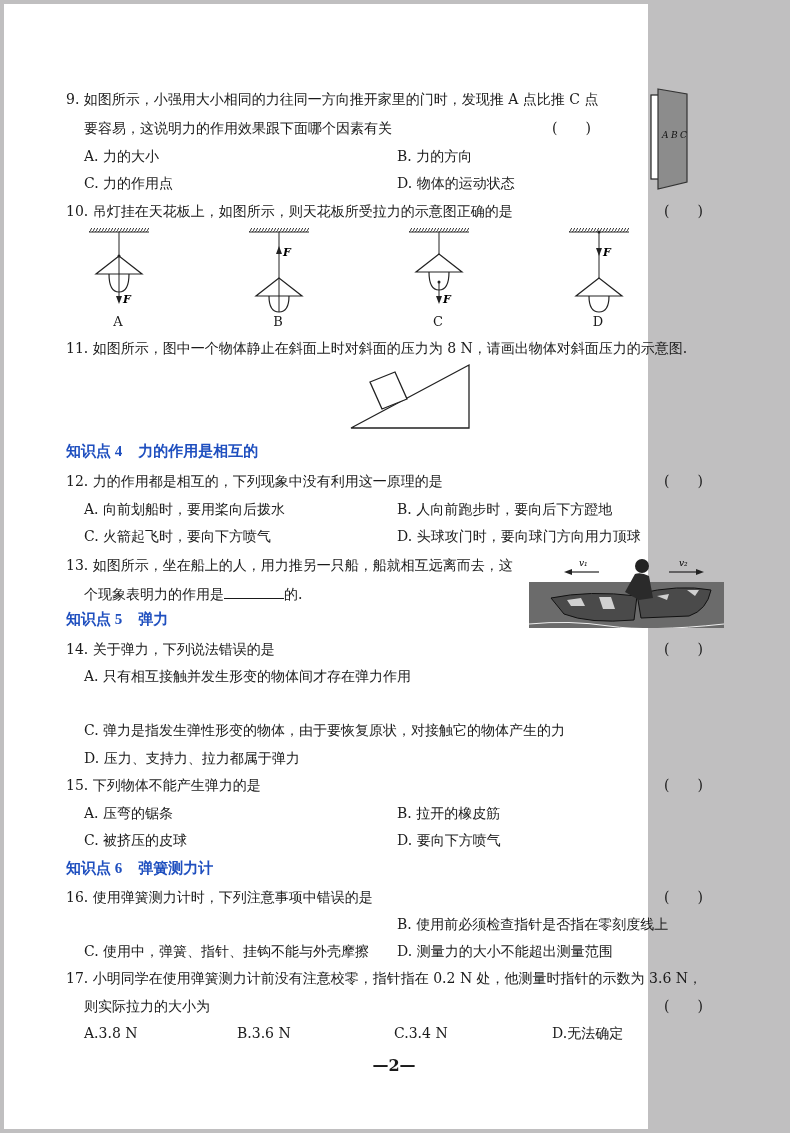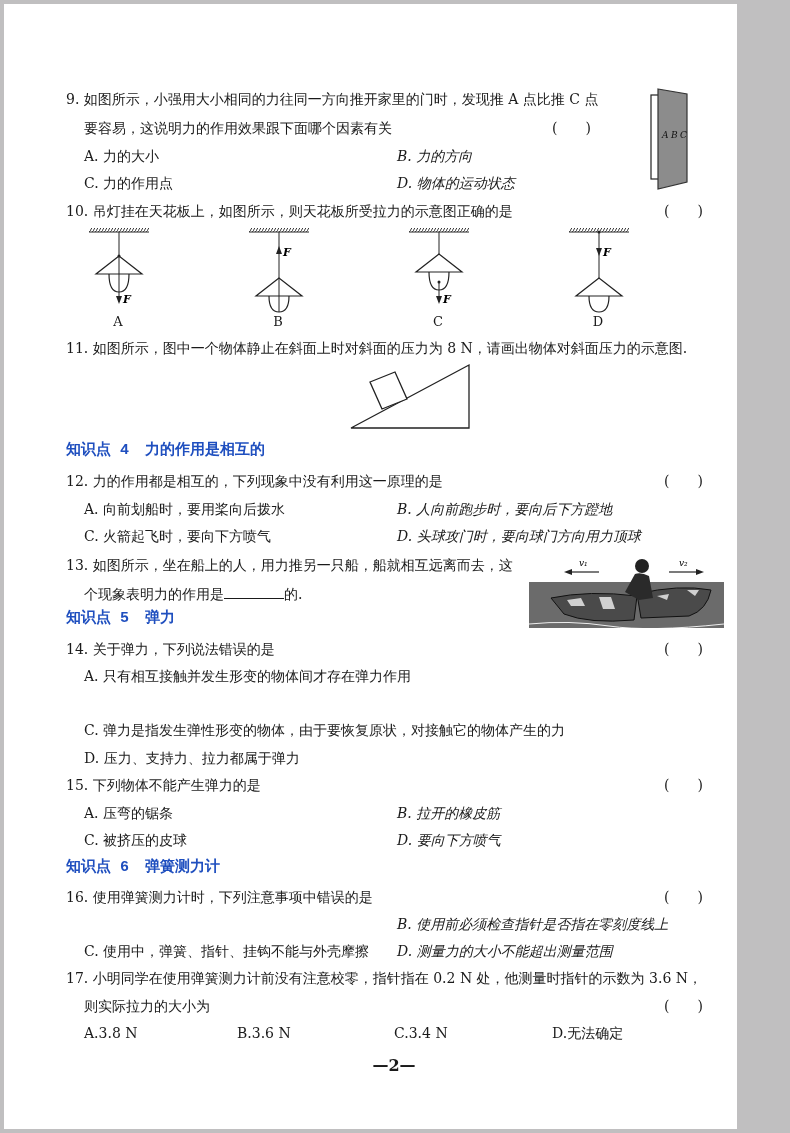--- a/index.html
+++ b/index.html
@@ -1,30 +1,30 @@
 <!DOCTYPE html>
 <html><head>
 <meta charset="utf-8">
 <style>
   html, body { margin: 0; padding: 0; }
   body {
     width: 790px; height: 1133px; background: #c0bfc0; position: relative; overflow: hidden;
     font-family: "DejaVu Serif", "Liberation Serif", serif; color: #1a1a1a;
   }
   .page {
-    position: absolute; left: 4px; top: 4px; width: 733px; height: 1125px;
+    position: absolute; left: 4px; top: 4px; width: 644px; height: 1125px;
     background: #ffffff;
   }
   .line { position: absolute; font-size: 14px; line-height: 18px; white-space: nowrap; }
   .q { left: 62px; }
   .indent { left: 80px; }
-  .col2 { left: 393px; font-style: italic; }
+  .col2 { left: 393px; }
   .heading {
     position: absolute; left: 62px; font-size: 15px; line-height: 18px; color: #1f4fbf;
-    font-family: Liberation Mono, monospace; font-weight: bold; white-space: nowrap;
+    font-family: Liberation Serif, serif; font-weight: bold; white-space: nowrap;
   }
   .heading .gap { display: inline-block; width: 16px; }
   .fig { position: absolute; }
   .fig-label { position: absolute; font-size: 13px; width: 20px; text-align: center; }
   .blank { display: inline-block; width: 60px; border-bottom: 1px solid #1a1a1a; height: 14px; vertical-align: baseline; }
   .page-number {
     position: absolute; left: 0; width: 780px; text-align: center; top: 1052px;
     font-size: 16px; font-weight: bold;
   }
 </style>

